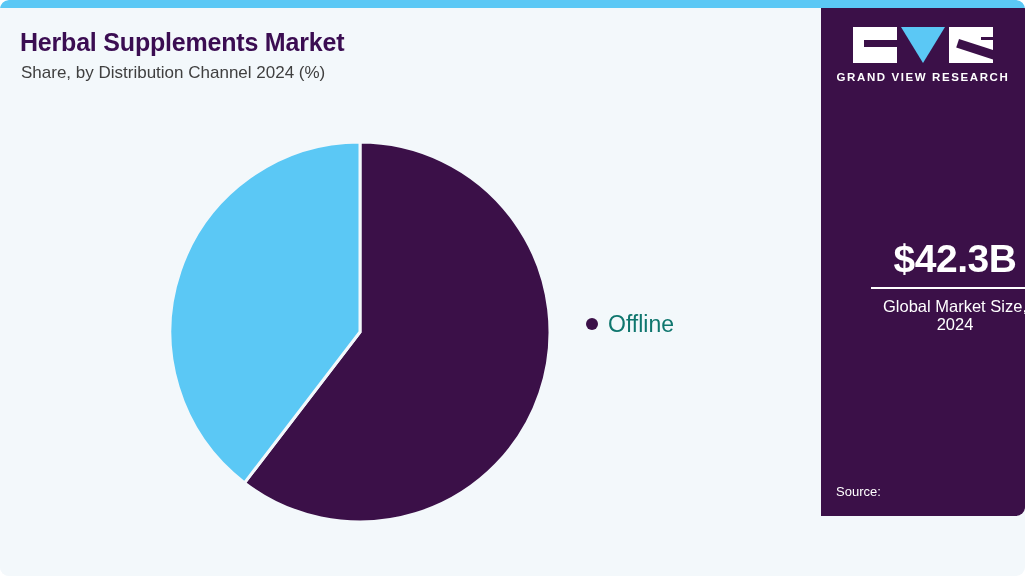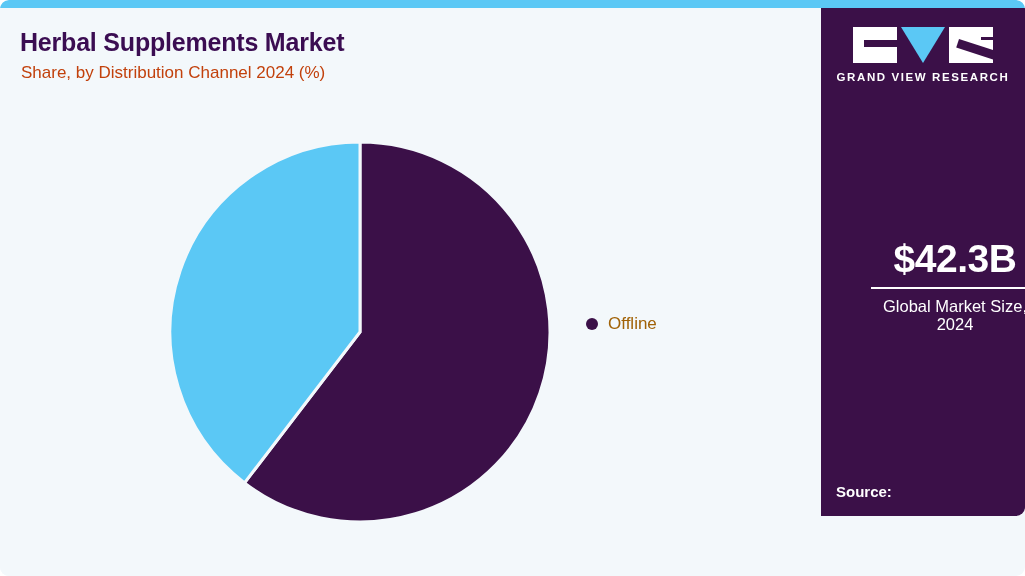--- a/index.html
+++ b/index.html
@@ -55,21 +55,21 @@
     color: #3b0d52;
     letter-spacing: -0.2px;
     white-space: nowrap;
   }
 
   #chart-subtitle {
     position: absolute;
     left: 21px;
     top: 55px;
     font-size: 17px;
-    color: #c2410c;
+    color: #404040;
     white-space: nowrap;
   }
 
   
   #pie-wrap {
     position: absolute;
     left: 168px;
     top: 132px;
     width: 384px;
     height: 384px;
@@ -93,22 +93,22 @@
     height: 32px;
   }
   .legend-dot {
     width: 12px;
     height: 12px;
     border-radius: 50%;
     flex: 0 0 auto;
     margin-right: 10px;
   }
   .legend-label {
-    font-size: 17px;
-    color: #a16207;
+    font-size: 23px;
+    color: #0f766e;
     white-space: nowrap;
   }
 
   
   #sidebar {
     position: absolute;
     left: 821px;
     top: 8px;
     width: 204px;
     height: 508px;
@@ -224,22 +224,22 @@
 
   
   #source-block {
     position: absolute;
     left: 15px;
     bottom: 16px;
     width: 190px;
     text-align: left;
   }
   #source-label {
-    font-size: 15px;
-    font-weight: bold;
+    font-size: 13px;
+    font-weight: normal;
     color: #ffffff;
     line-height: 17px;
   }
   #source-url {
     font-size: 12.5px;
     color: #ffffff;
     line-height: 17px;
     white-space: nowrap;
   }
 </style>

